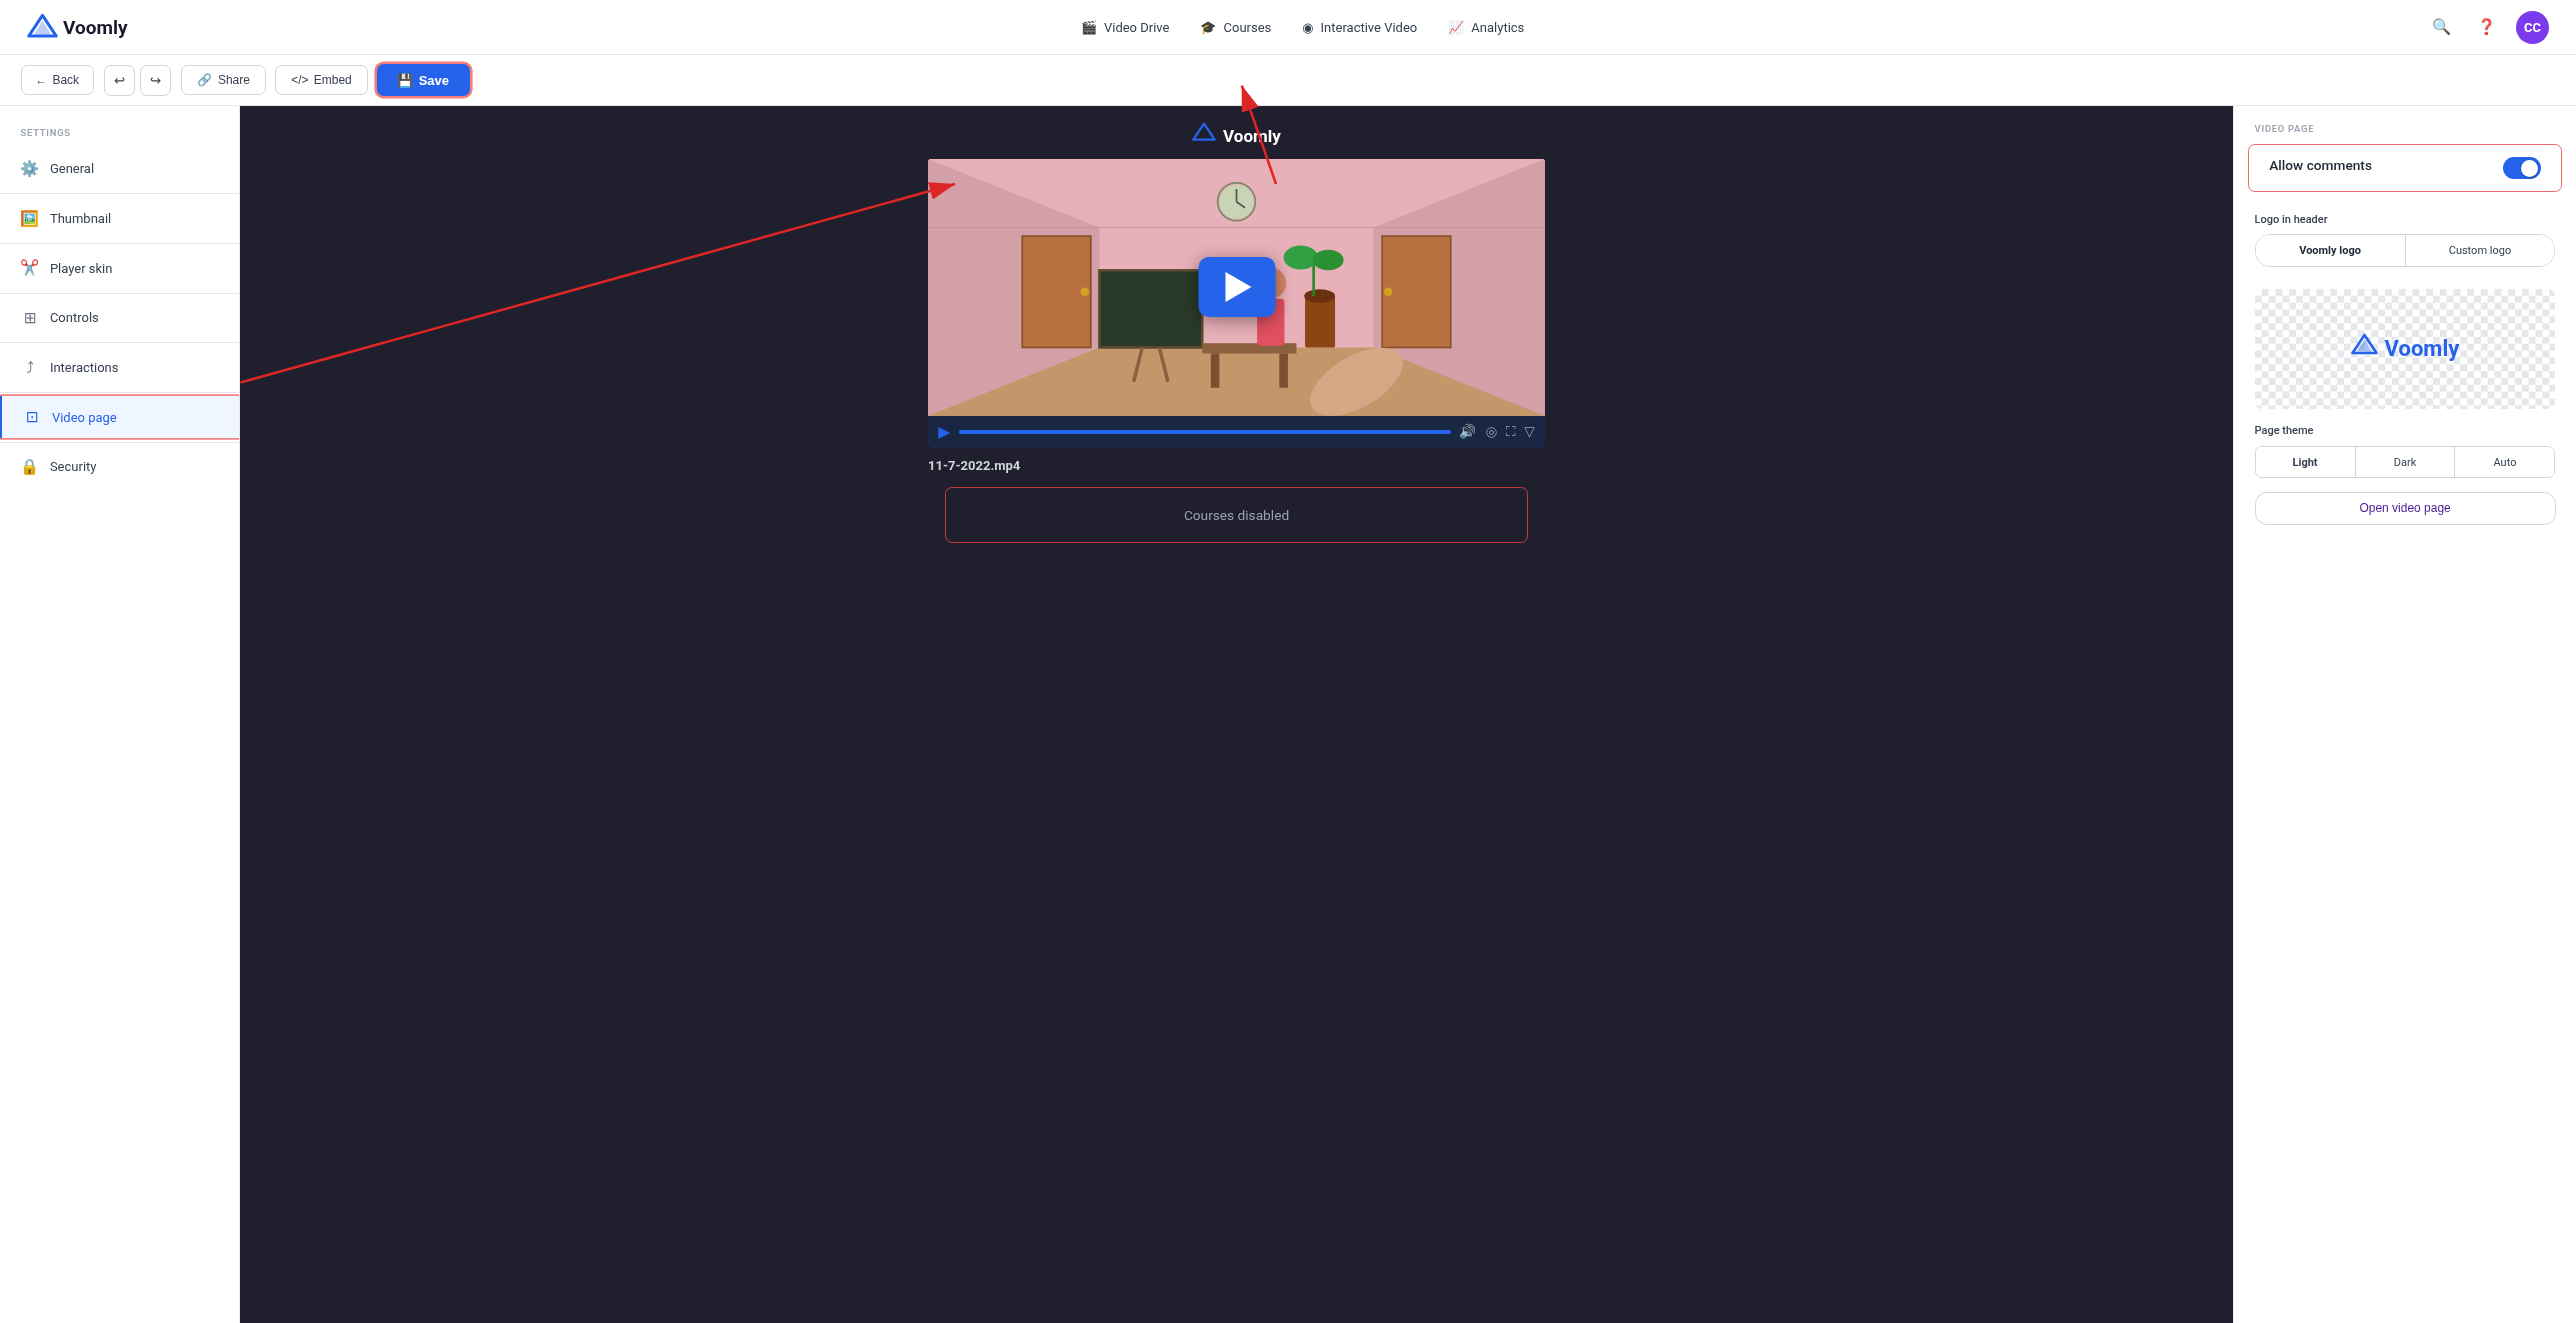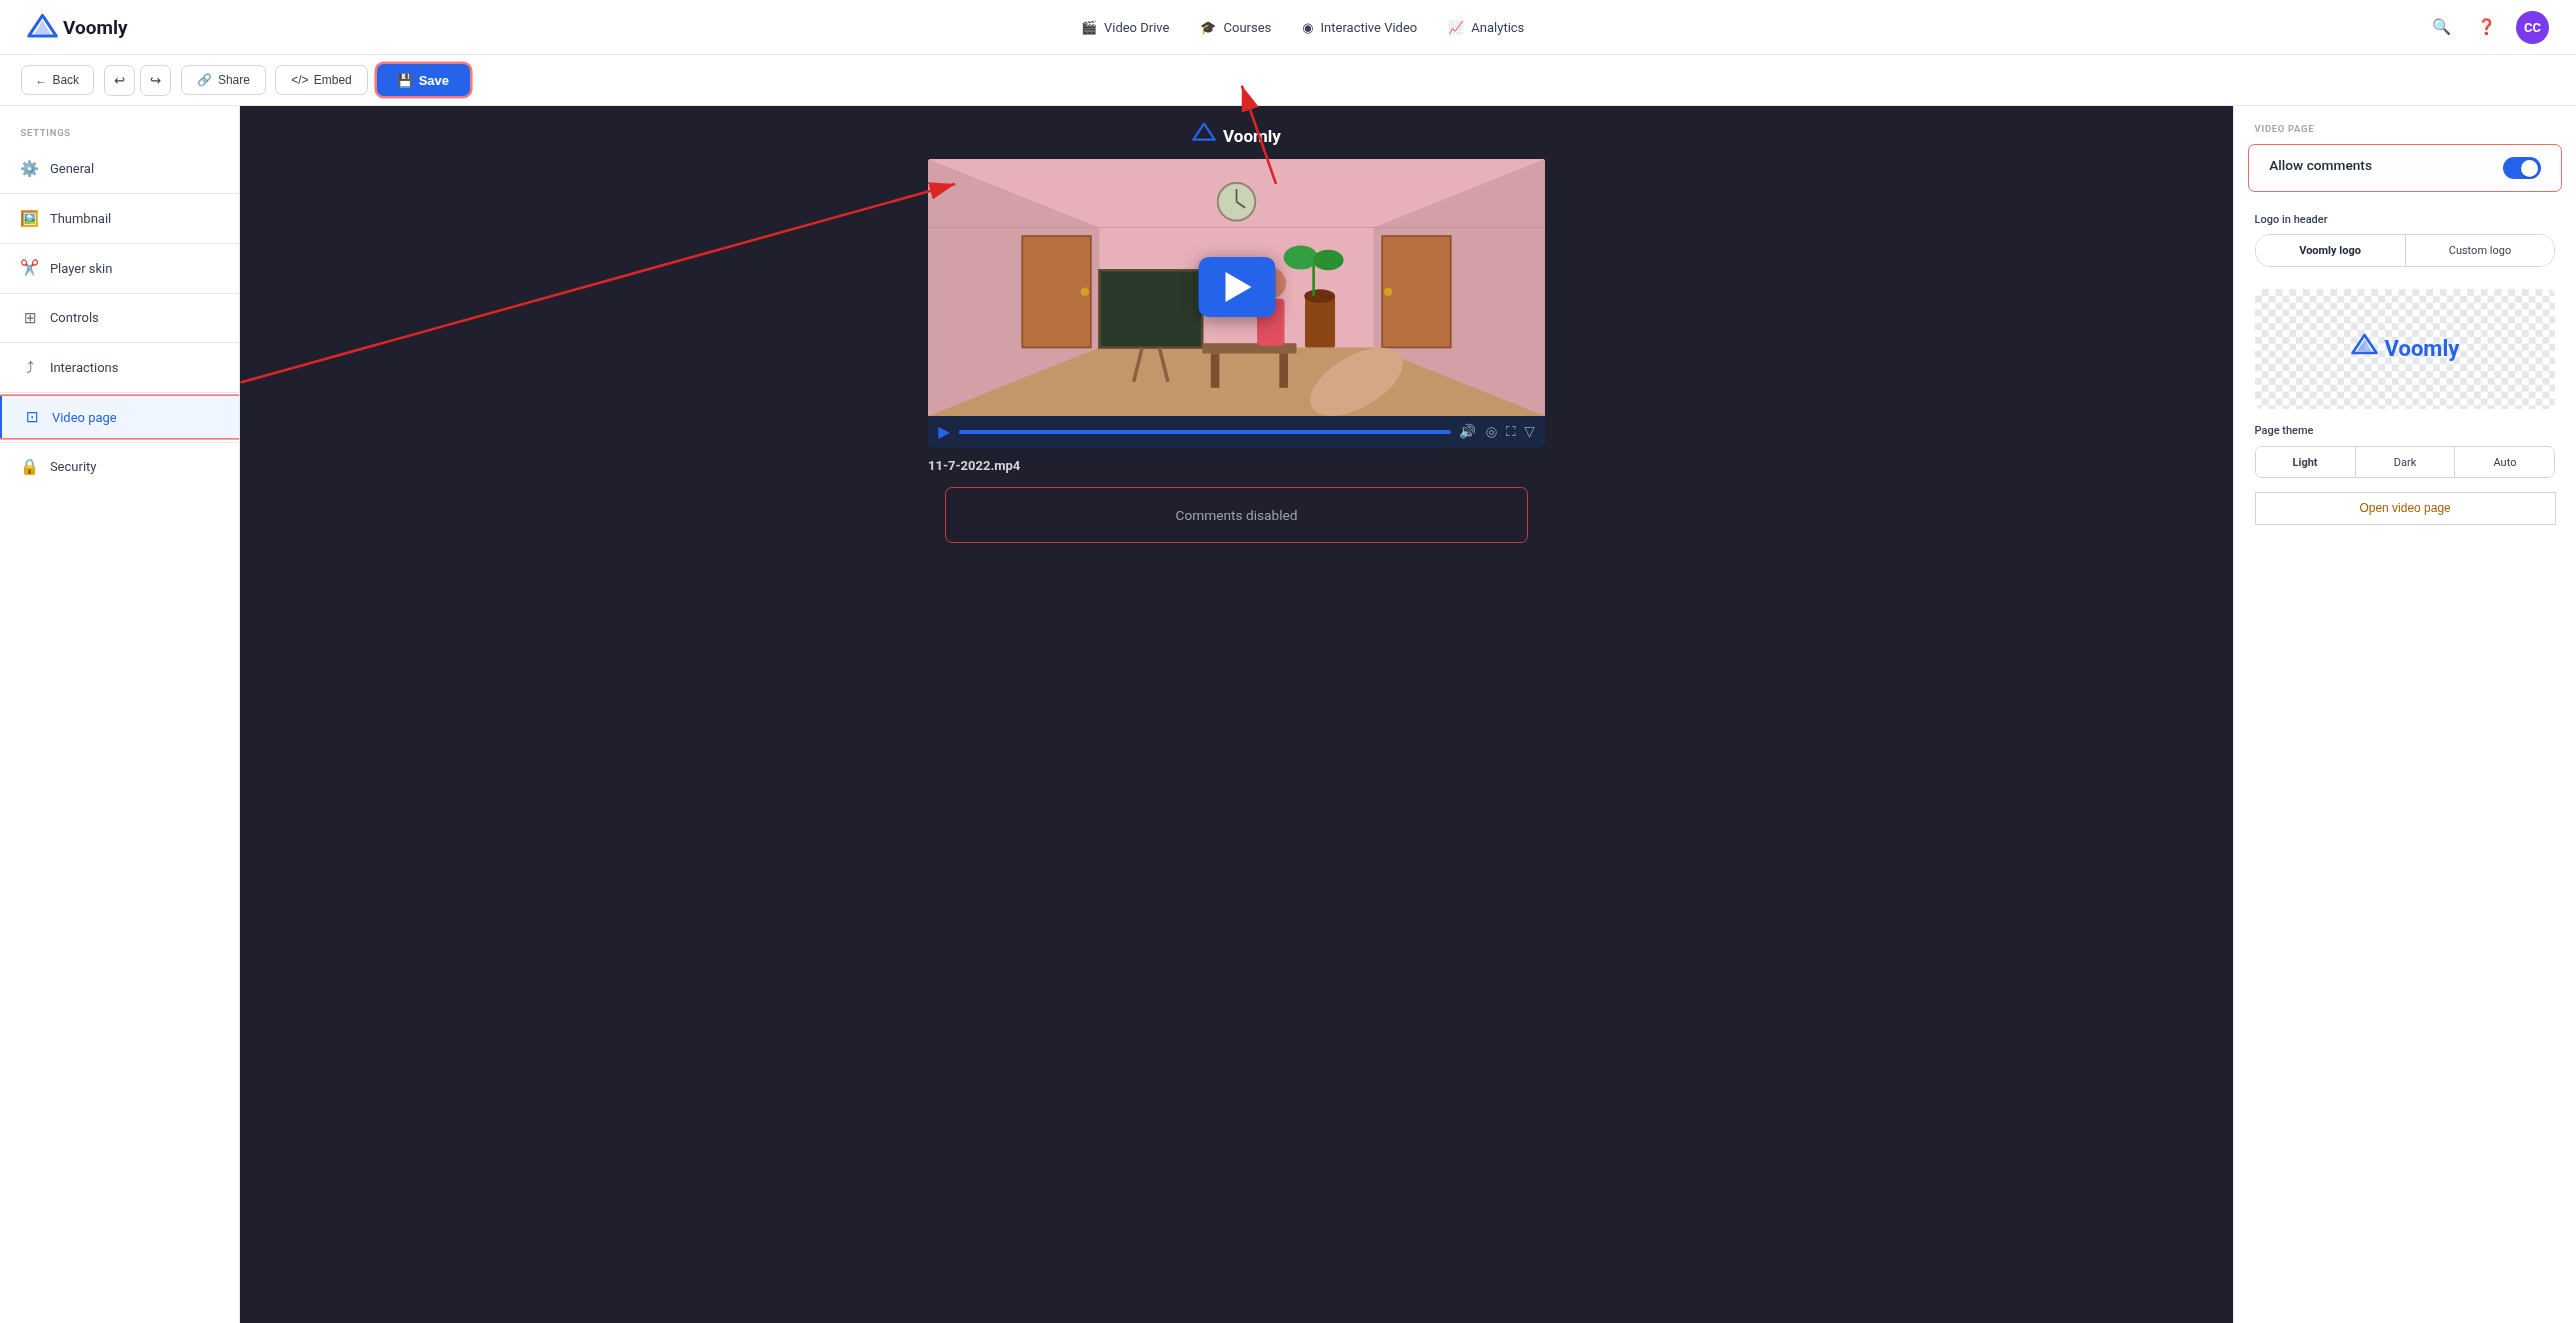--- a/index.html
+++ b/index.html
@@ -168,22 +168,22 @@
     .theme-options { display: flex; gap: 0; border: 0.9px solid #d1d5db; border-radius: 6.9px; overflow: hidden; margin: 0 20.6px 13.7px; }
     .theme-option {
       flex: 1; padding: 8.6px; text-align: center; font-size: 11px; cursor: pointer;
       background: #fff; color: #374151;
     }
     .theme-option.active { font-weight: 700; }
     .theme-option:not(:last-child) { border-right: 0.9px solid #d1d5db; }
 
     .open-page-btn {
       display: block; margin: 6.9px 20.6px 20.6px; padding: 8.6px 17px;
-      border: 0.9px solid #d1d5db; border-radius: 0; background: #fff;
-      cursor: pointer; font-size: 12px; color: #a16207; text-align: center; width: calc(100% - 41px);
+      border: 0.9px solid #d1d5db; border-radius: 12px; background: #fff;
+      cursor: pointer; font-size: 12px; color: #4c1d95; text-align: center; width: calc(100% - 41px);
     }
 
     
     .annotation-overlay {
       position: fixed; pointer-events: none; top: 0; left: 0; width: 100%; height: 100%; z-index: 9999;
     }
 
     
     .sidebar-divider { height: 0.9px; background: #e5e7eb; margin: 3.4px 0; }
   </style>
@@ -358,21 +358,21 @@
             <span class="ctrl-icon">◎</span>
             <span class="ctrl-icon">⛶</span>
             <span class="ctrl-icon">▽</span>
           </div>
         </div>
       </div>
 
       <div class="video-filename">11-7-2022.mp4</div>
 
       <div class="comments-disabled-box">
-        <span>Comments disabled</span>
+        <span>Courses disabled</span>
       </div>
     </div>
   </main>
 
   <aside class="right-panel">
     <div class="panel-section-title">VIDEO PAGE</div>
 
     <div class="allow-comments-row">
       <span class="allow-comments-label">Allow comments</span>
       <div class="toggle">

